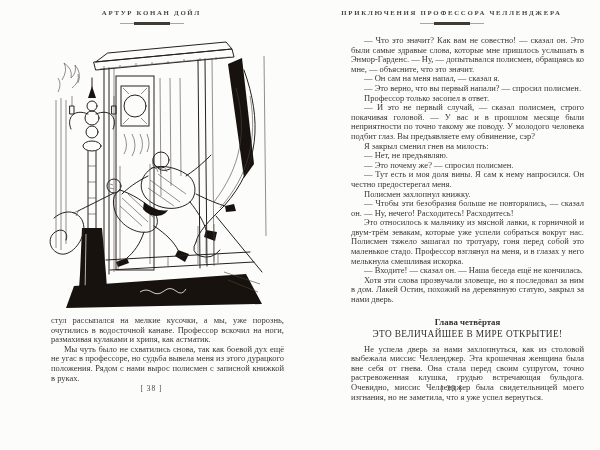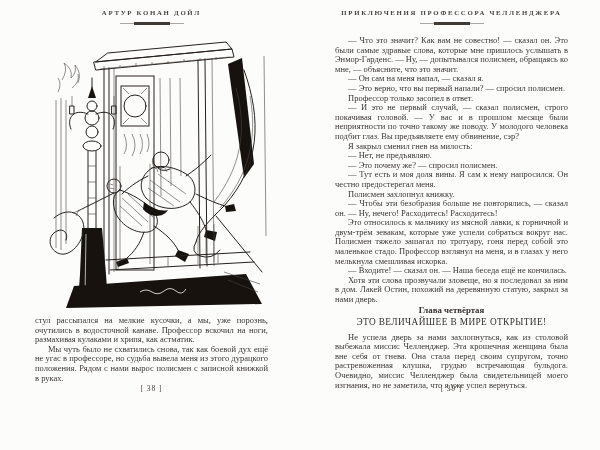--- a/index.html
+++ b/index.html
@@ -36,34 +36,34 @@
     position: absolute; top: 0; left: 14px; width: 36px; height: 3px;
     background: #403a35;
   }
 
   .illustration {
     position: absolute; top: 36px; left: 13px;
     width: 220px; height: 276px; margin: 0;
   }
   .illustration svg { width: 100%; height: 100%; }
 
-  .body-text { position: absolute; left: 0; width: 233px; color: #3a3632; }
+  .body-text { position: absolute; left: 16px; width: 233px; color: #3a3632; }
   .body-text-left  { top: 316px; }
   .body-text-right { top: 36px; }
 
   .body-text p {
     margin: 0;
     font-size: 8.5px;
     line-height: 9.6px;
     text-align: justify;
     text-indent: 13px;
   }
   .body-text p.cont { text-indent: 0; }
 
-  .chapter-head { text-align: center; color: #332f2b; }
+  .chapter-head { margin-top: 12px; text-align: center; color: #332f2b; }
   .chapter-label { font-size: 8.8px; font-weight: bold; line-height: 11px; }
   .chapter-title {
     font-size: 9.3px; font-weight: normal; line-height: 12px;
     letter-spacing: 0.4px; margin-bottom: 5px;
   }
 
   .folio {
     position: absolute; top: 384px; left: 0; width: 100%;
     text-align: center;
     font-size: 7.4px; letter-spacing: 1px;

